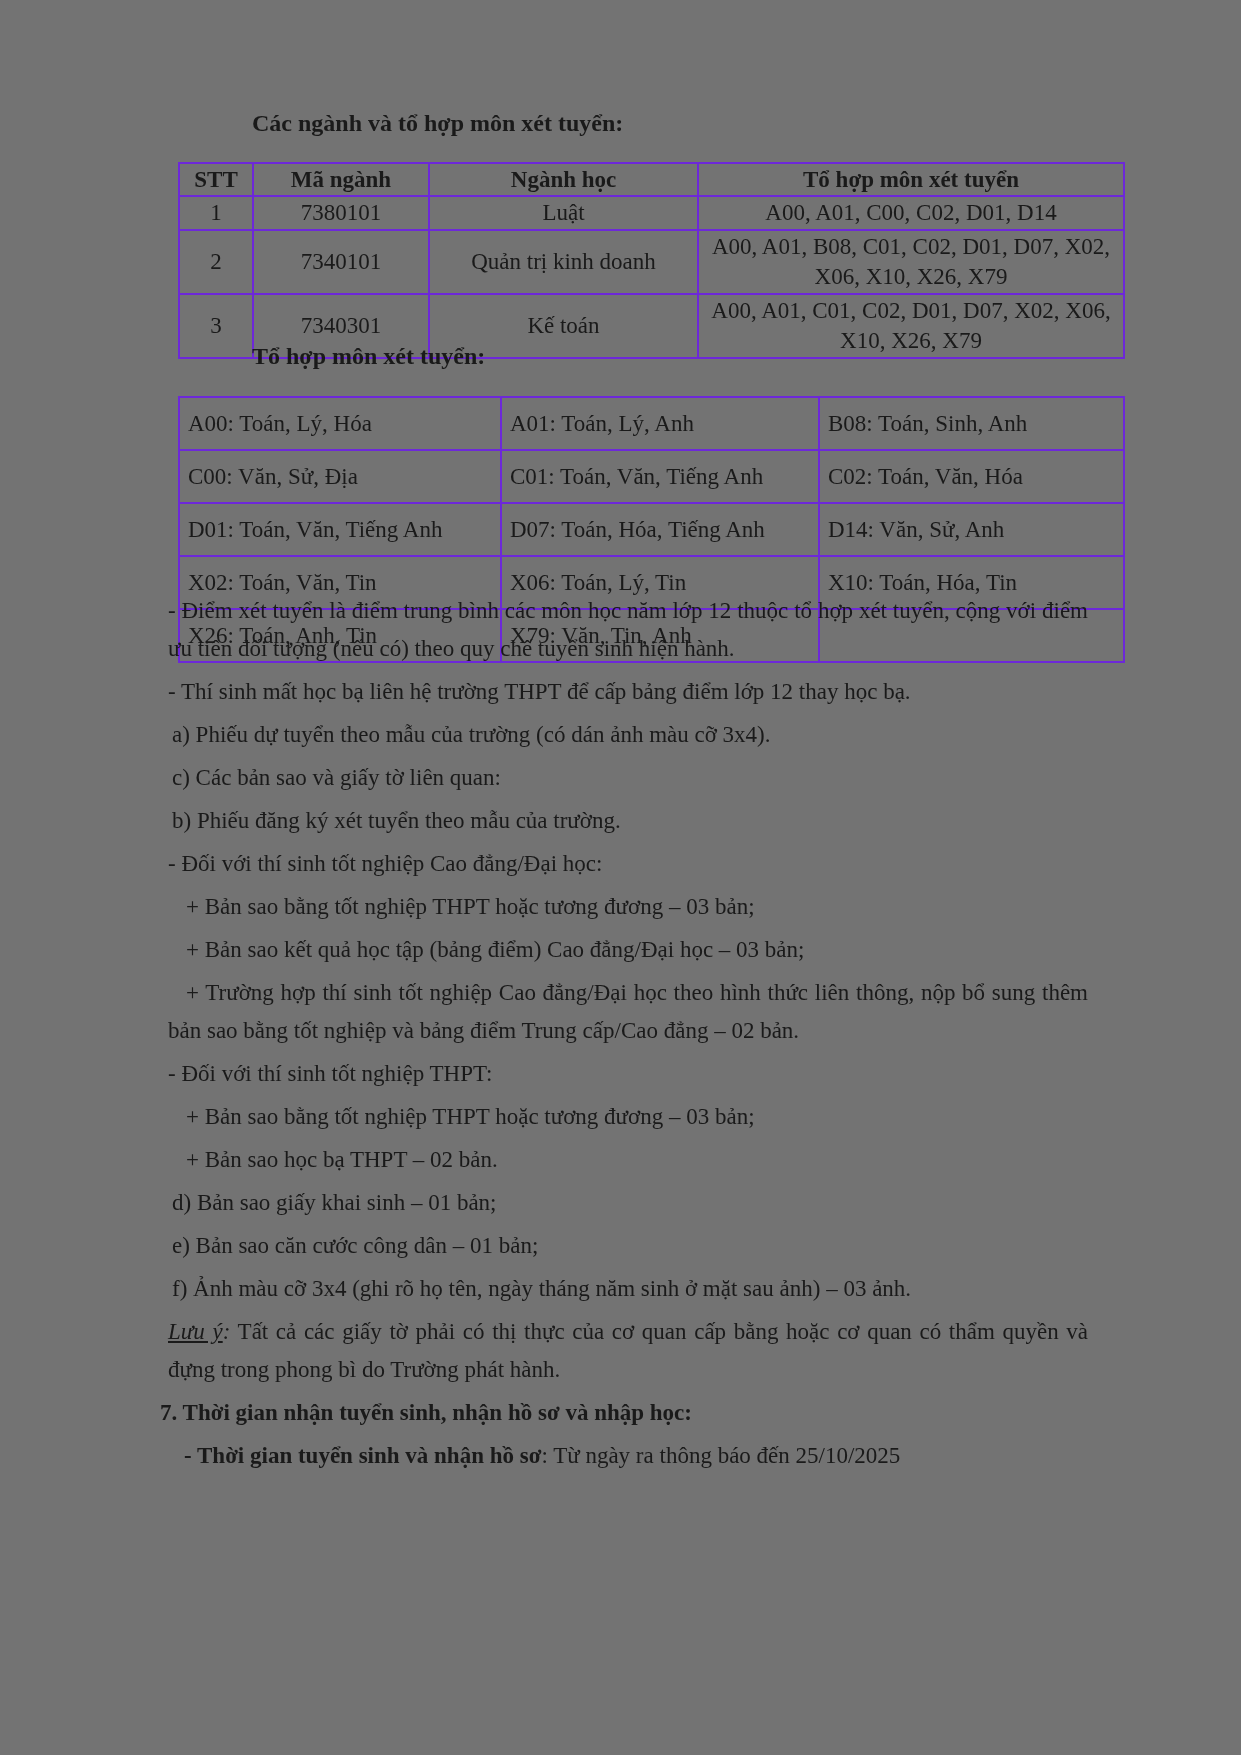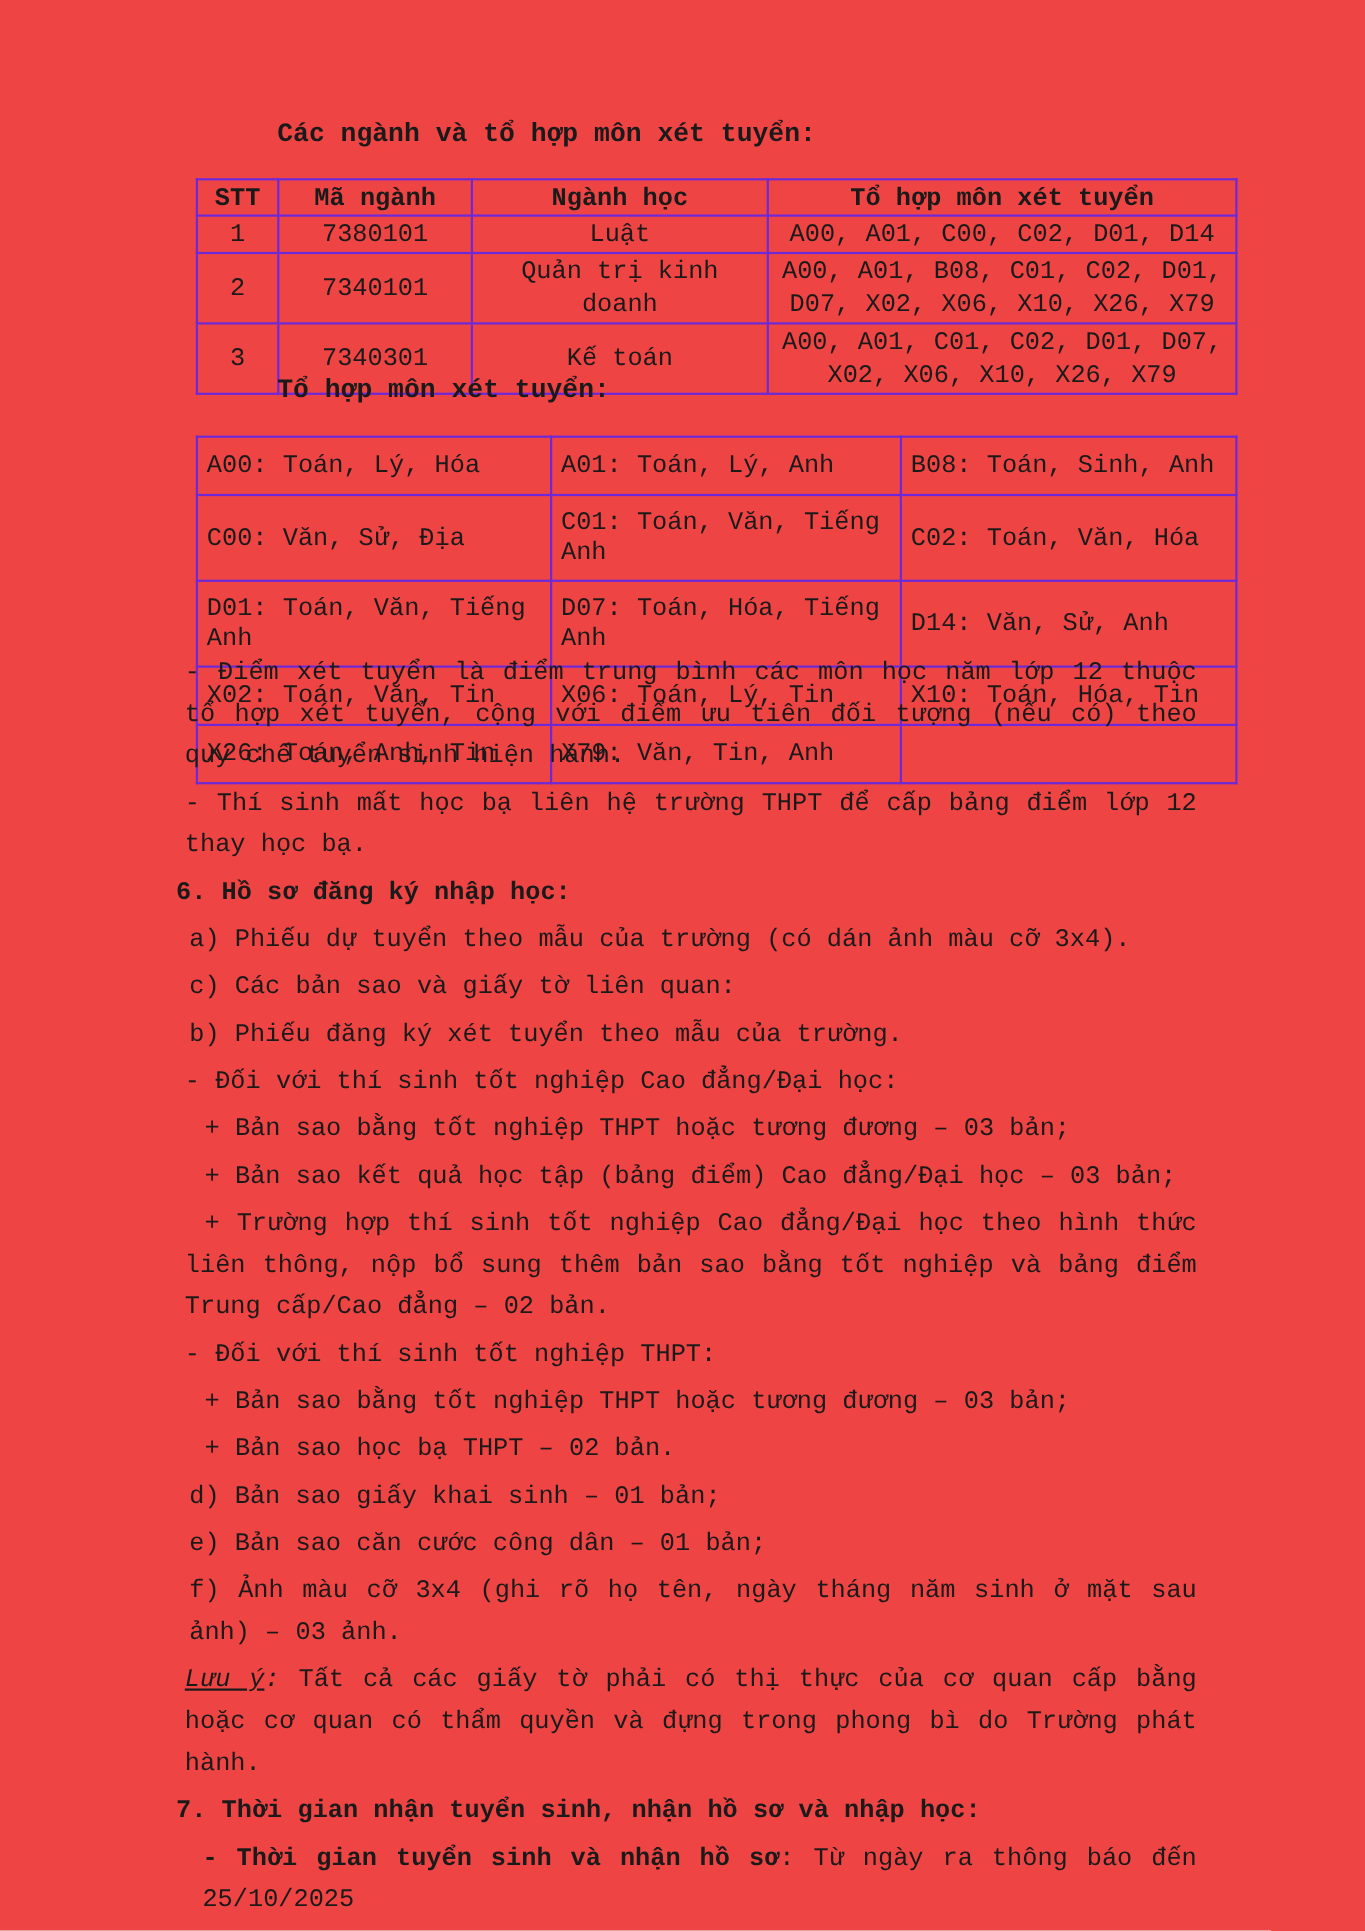--- a/index.html
+++ b/index.html
@@ -1,21 +1,21 @@
 <!DOCTYPE html>
 <html><head>
 <meta charset="utf-8">
 <style>
   html,body { margin:0; padding:0; background:#e8e8e8; }
   .page {
     position:relative;
     width:1241px; height:1755px;
     margin:0 auto;
-    background:#ef4444;
-    font-family:Liberation Mono, monospace;
+    background:#737373;
+    font-family:Liberation Serif, serif;
     color:#1a1a1a;
     overflow:hidden;
   }
   .doc-title {
     position:absolute;
     font-weight:bold;
     font-size:24px;
     line-height:30px;
     white-space:nowrap;
   }
@@ -138,21 +138,20 @@
         <td>X79: Văn, Tin, Anh</td>
         <td></td>
       </tr>
     </tbody>
   </table>
 
   <div class="textblock">
     <p class="dash">- Điểm xét tuyển là điểm trung bình các môn học năm lớp 12 thuộc tổ hợp xét tuyển, cộng với điểm ưu tiên đối tượng (nếu có) theo quy chế tuyển sinh hiện hành.</p>
     <p class="dash">- Thí sinh mất học bạ liên hệ trường THPT để cấp bảng điểm lớp 12 thay học bạ.</p>
 
-    <p class="hd">6. Hồ sơ đăng ký nhập học:</p>
     <p class="abc">a) Phiếu dự tuyển theo mẫu của trường (có dán ảnh màu cỡ 3x4).</p>
     <p class="abc">c) Các bản sao và giấy tờ liên quan:</p>
     <p class="abc">b) Phiếu đăng ký xét tuyển theo mẫu của trường.</p>
     <p class="dash">- Đối với thí sinh tốt nghiệp Cao đẳng/Đại học:</p>
     <p class="plus">+ Bản sao bằng tốt nghiệp THPT hoặc tương đương – 03 bản;</p>
     <p class="plus">+ Bản sao kết quả học tập (bảng điểm) Cao đẳng/Đại học – 03 bản;</p>
     <p class="plus">+ Trường hợp thí sinh tốt nghiệp Cao đẳng/Đại học theo hình thức liên thông, nộp bổ sung thêm bản sao bằng tốt nghiệp và bảng điểm Trung cấp/Cao đẳng – 02 bản.</p>
     <p class="dash">- Đối với thí sinh tốt nghiệp THPT:</p>
     <p class="plus">+ Bản sao bằng tốt nghiệp THPT hoặc tương đương – 03 bản;</p>
     <p class="plus">+ Bản sao học bạ THPT – 02 bản.</p>

